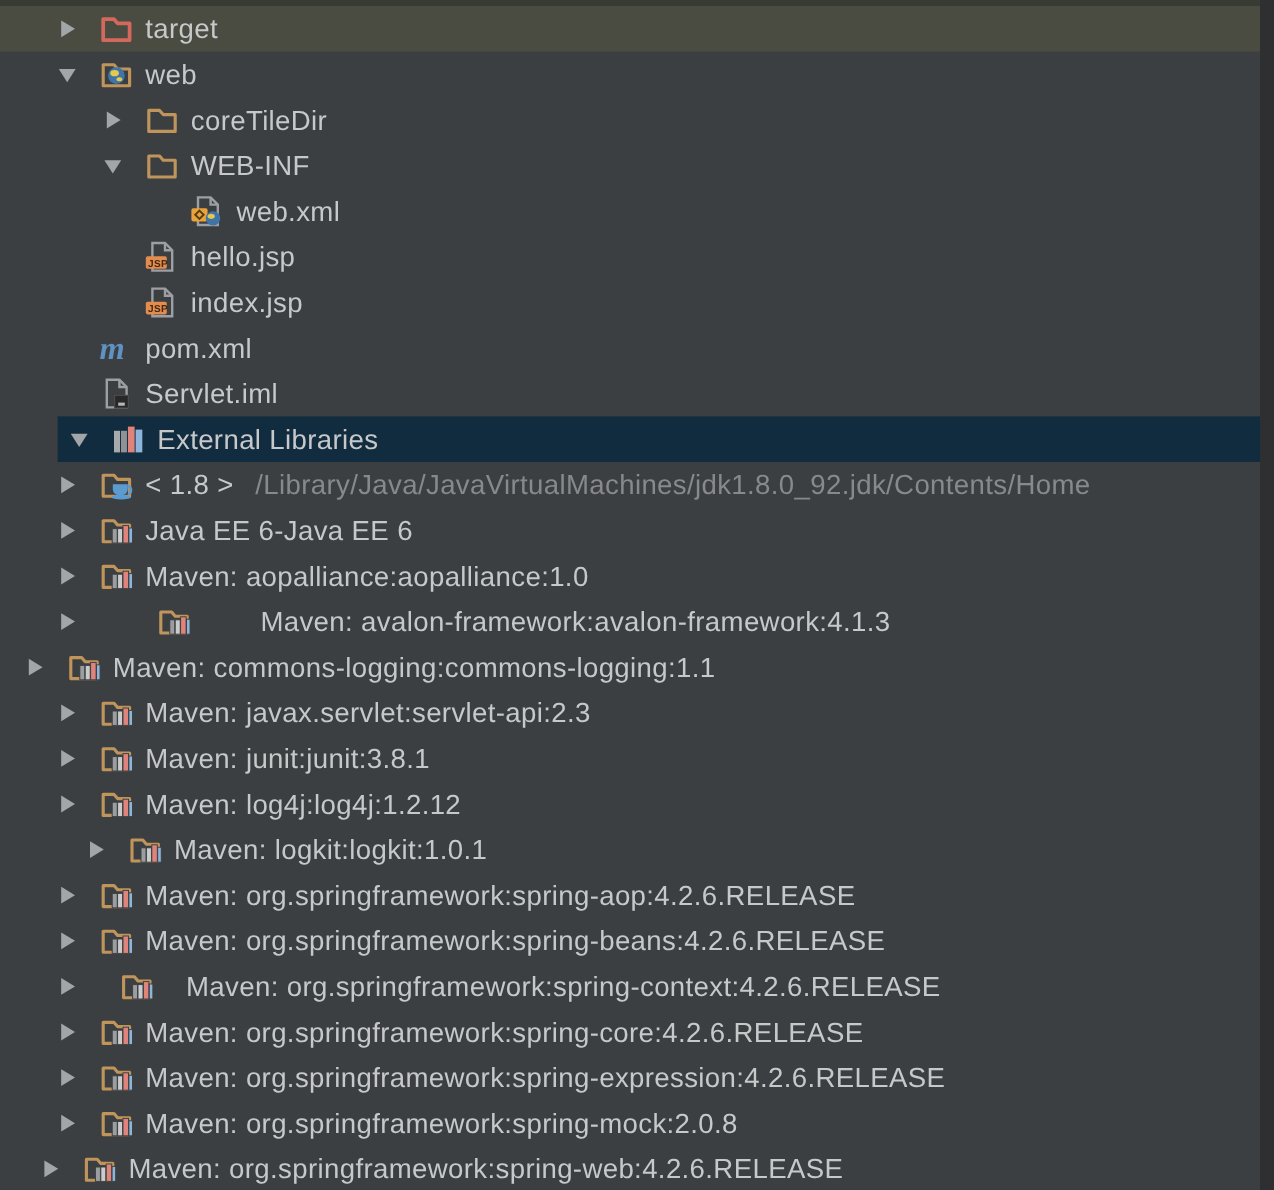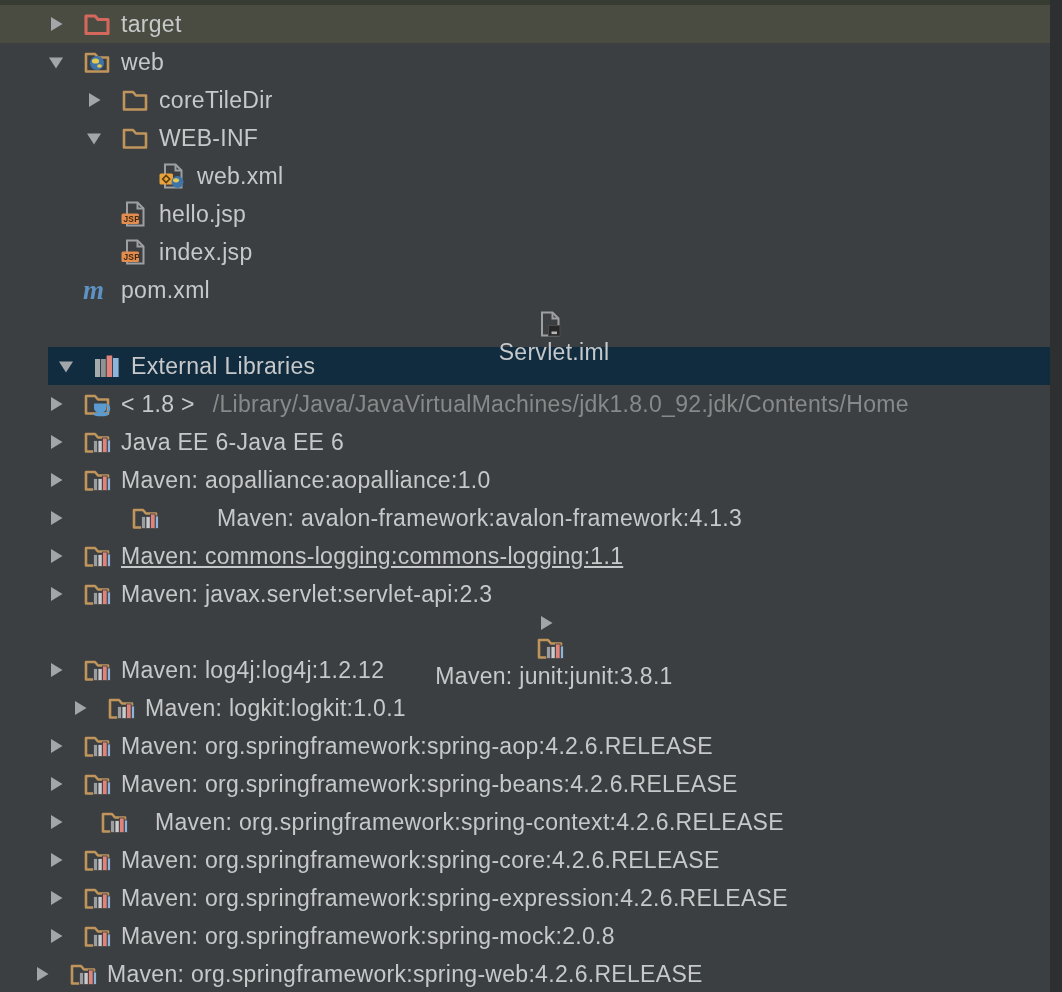--- a/index.html
+++ b/index.html
@@ -129,21 +129,21 @@
     </div>
     <div class="row" style="padding-left: 46px;">
       <span class="arrow"></span>
       <span class="icon">
         <svg width="30" height="30" viewBox="0 0 30 30">
           <text x="1" y="24" font-size="27" font-style="italic" font-weight="bold" fill="#5e92c2" font-family="&quot;Liberation Serif&quot;,serif">m</text>
         </svg>
       </span>
       <span class="label">pom.xml</span>
     </div>
-    <div class="row" style="padding-left: 46px; flex-direction: column;">
+    <div class="row" style="padding-left: 46px;">
       <span class="arrow"></span>
       <span class="icon">
         <svg width="30" height="30" viewBox="0 0 30 30">
           <path d="M7 3.5 H17.5 L23.5 9.5 V26.5 H7 Z" fill="none" stroke="#9d9fa2" stroke-width="2"></path>
           <path d="M17.5 3.5 V9.5 H23.5" fill="none" stroke="#9d9fa2" stroke-width="2"></path>
           <rect x="13.5" y="16.5" width="11.5" height="10.5" fill="#282828" stroke="#4a4a4a" stroke-width="1"></rect>
           <rect x="16.5" y="22.5" width="5.5" height="2.6" fill="#b4b6b8"></rect>
         </svg>
       </span>
       <span class="label">Servlet.iml</span>
@@ -231,21 +231,21 @@
           <g stroke="#3c3f41" stroke-width="0.8">
             <rect x="11.5" y="13.5" width="4.2" height="12" fill="#9b9da0"></rect>
             <rect x="16" y="13.5" width="4.2" height="12" fill="#c9cbcd"></rect>
             <rect x="20.5" y="11" width="4.6" height="14.5" fill="#e0837a"></rect>
             <rect x="25.4" y="13" width="3" height="12.5" fill="#8db4da"></rect>
           </g>
         </svg>
       </span>
       <span class="label">Maven: avalon-framework:avalon-framework:4.1.3</span>
     </div>
-    <div class="row" style="padding-left: 46px; text-decoration: underline;">
+    <div class="row" style="padding-left: 19px;">
       <span class="arrow">
         <svg width="20" height="20" viewBox="0 0 20 20">
           <polygon points="5,3 16.5,10 5,17" fill="#a3a6a9"></polygon>
         </svg>
       </span>
       <span class="icon">
         <svg width="30" height="30" viewBox="0 0 30 30">
           <path d="M4 24.5 V7 H13 L16 10.5 H26 V24.5 Z" fill="none" stroke="#c0955c" stroke-width="2.6" stroke-linejoin="round"></path>
           <g stroke="#3c3f41" stroke-width="0.8">
             <rect x="11.5" y="13.5" width="4.2" height="12" fill="#9b9da0"></rect>
@@ -269,21 +269,21 @@
           <g stroke="#3c3f41" stroke-width="0.8">
             <rect x="11.5" y="13.5" width="4.2" height="12" fill="#9b9da0"></rect>
             <rect x="16" y="13.5" width="4.2" height="12" fill="#c9cbcd"></rect>
             <rect x="20.5" y="11" width="4.6" height="14.5" fill="#e0837a"></rect>
             <rect x="25.4" y="13" width="3" height="12.5" fill="#8db4da"></rect>
           </g>
         </svg>
       </span>
       <span class="label">Maven: javax.servlet:servlet-api:2.3</span>
     </div>
-    <div class="row" style="padding-left: 46px; flex-direction: column;">
+    <div class="row" style="padding-left: 46px;">
       <span class="arrow">
         <svg width="20" height="20" viewBox="0 0 20 20">
           <polygon points="5,3 16.5,10 5,17" fill="#a3a6a9"></polygon>
         </svg>
       </span>
       <span class="icon">
         <svg width="30" height="30" viewBox="0 0 30 30">
           <path d="M4 24.5 V7 H13 L16 10.5 H26 V24.5 Z" fill="none" stroke="#c0955c" stroke-width="2.6" stroke-linejoin="round"></path>
           <g stroke="#3c3f41" stroke-width="0.8">
             <rect x="11.5" y="13.5" width="4.2" height="12" fill="#9b9da0"></rect>

